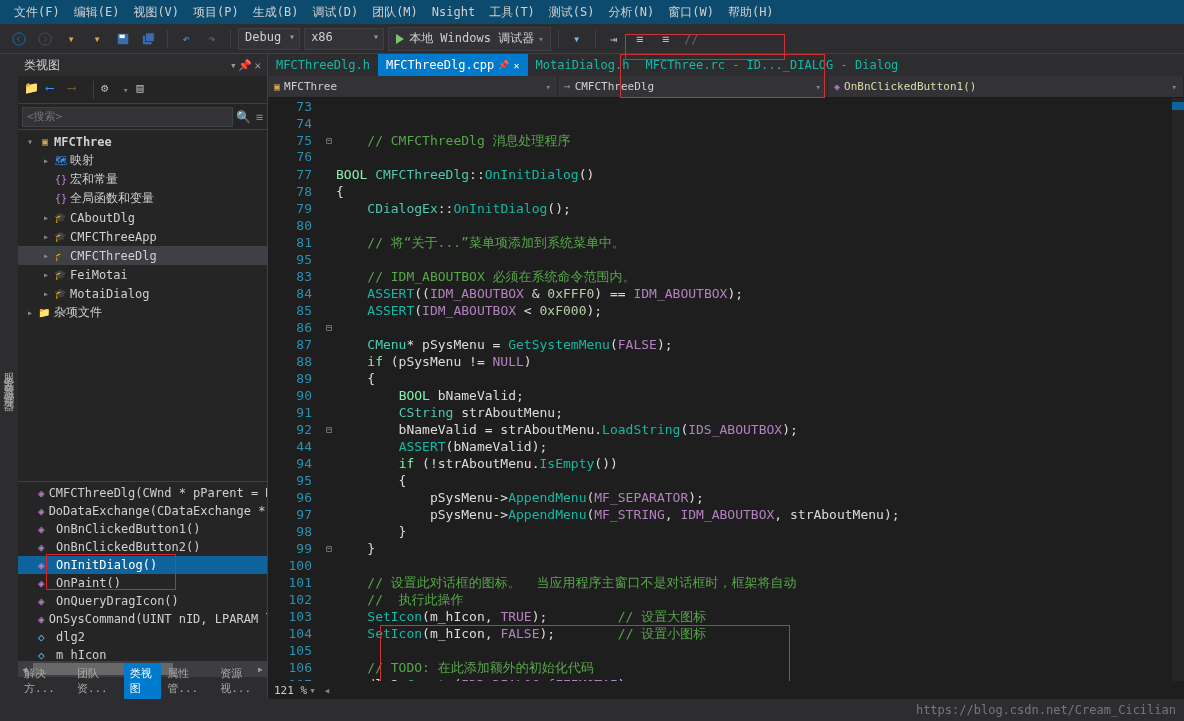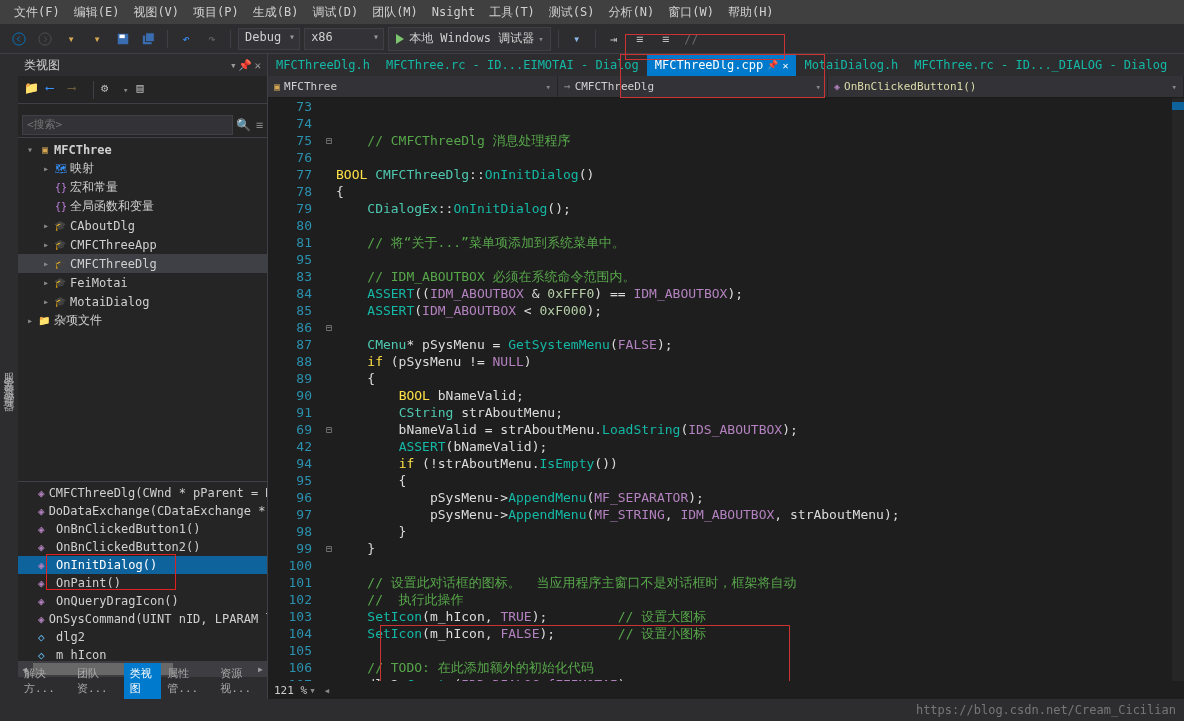--- a/index.html
+++ b/index.html
@@ -1,34 +1,34 @@
 <!DOCTYPE html>
 <html><head>
 <meta charset="utf-8">
 <style>
 * { margin:0; padding:0; box-sizing:border-box; font-family:"Microsoft YaHei",Consolas,monospace; }
 body { background:#2d2d30; color:#d0d0d0; font-size:12px; width:1184px; height:721px; overflow:hidden; position:relative; }
-.menubar { height:24px; background:#404040; display:flex; align-items:center; padding-left:8px; gap:2px; font-size:12px; }
+.menubar { height:24px; background:#0c4a6e; display:flex; align-items:center; padding-left:8px; gap:2px; font-size:12px; }
 .menubar span { padding:2px 6px; cursor:default; }
 .toolbar { height:30px; background:#2d2d30; display:flex; align-items:center; padding-left:8px; gap:4px; border-bottom:1px solid #3f3f46; }
 .t-btn { width:22px; height:22px; display:flex; align-items:center; justify-content:center; color:#bbb; }
 .t-btn svg { width:14px; height:14px; }
 .t-sep { width:1px; height:18px; background:#3f3f46; margin:0 3px; }
 .t-combo { background:#333337; border:1px solid #3f3f46; color:#d0d0d0; padding:1px 18px 1px 6px; height:22px; font-size:12px; position:relative; }
 .t-combo::after { content:"▾"; position:absolute; right:4px; top:2px; font-size:10px; color:#999; }
 .t-play { display:flex; align-items:center; background:#333337; border:1px solid #3f3f46; padding:0 6px; height:24px; gap:4px; font-size:12px; }
 .t-play svg{width:10px;height:10px;fill:#7cc46e;}
 .layout { display:flex; height:calc(100% - 76px); }
 .leftcol { width:18px; background:#2d2d30; writing-mode:vertical-lr; text-align:center; font-size:11px; color:#aaa; padding-top:6px; letter-spacing:4px; }
 .classview { width:250px; background:#252526; border-right:1px solid #3f3f46; display:flex; flex-direction:column; }
 .cv-hdr { height:22px; display:flex; align-items:center; justify-content:space-between; padding:0 6px; font-size:12px; background:#2d2d30; }
 .cv-hdr .icns { display:flex; gap:2px; font-size:11px; color:#999;}
 .cv-tools { height:28px; display:flex; align-items:center; gap:4px; padding:0 6px; border-bottom:1px solid #3f3f46;}
 .cv-tools .ico{width:18px;height:18px;color:#d7a955;}
-.cv-search { height:26px; display:flex; align-items:center; padding:0 4px; border-bottom:1px solid #3f3f46;margin-top:8px;}
+.cv-search { height:26px; display:flex; align-items:center; padding:0 4px; border-bottom:1px solid #3f3f46;}
 .cv-search input { flex:1; background:#333337; border:1px solid #3f3f46; color:#d0d0d0; padding:2px 4px; font-size:11px; height:20px;}
 .tree { flex:1; overflow:auto; padding:2px 0; font-size:12px; }
 .tnode { display:flex; align-items:center; height:19px; padding-left:6px; gap:2px; white-space:nowrap; }
 .tnode .exp { width:12px; color:#888; font-size:10px; text-align:center;}
 .tnode.active { background:#3f3f46; }
 .tnode .ico { width:14px; height:14px; display:inline-flex; align-items:center; justify-content:center; font-size:10px;}
 .ic-proj{color:#d7a955;} .ic-map{color:#3794ff;} .ic-var{color:#c080e0;} .ic-cls{color:#d7a955;} .ic-fld{color:#d7a955;}
 .members { height:180px; border-top:1px solid #3f3f46; overflow:auto; padding:2px 0; position:relative;}
 .mnode { display:flex; align-items:center; height:18px; padding-left:20px; gap:4px; font-size:12px; white-space:nowrap;}
 .mnode .mi{width:14px;color:#b482c0;font-size:11px;}
@@ -49,21 +49,21 @@
 .crumb{display:flex;align-items:center;gap:4px;padding:0 6px;height:100%;border-right:1px solid #252526;flex:1;}
 .crumb .ci{color:#d7a955;font-size:10px;}
 .crumb.m .ci{color:#b482c0;}
 .crumb::after{content:"▾";color:#888;font-size:9px;margin-left:auto;}
 .code{flex:1;display:flex;font-family:Consolas,"Courier New",monospace;font-size:13px;line-height:17px;background:#1e1e1e;overflow:hidden;position:relative;}
 .gutter{width:54px;text-align:right;color:#2b91af;background:#1e1e1e;padding-right:10px;user-select:none;}
 .fold{width:14px;color:#888;background:#1e1e1e;font-size:10px;}
 .fold div{height:17px;text-align:center;}
 .lines{flex:1;white-space:pre;color:#dcdcdc;position:relative;overflow:hidden;}
 .lines .ln{height:17px;}
-.k{color:#fde047;} .t{color:#4ec9b0;} .c{color:#57a64a;} .m{color:#dcdcaa;} .f{color:#14b8a6;} .mac{color:#b482c0;} .n{color:#b5cea8;margin-top:13px;}
+.k{color:#86efac;} .t{color:#4ec9b0;} .c{color:#57a64a;} .m{color:#dcdcaa;} .f{color:#14b8a6;} .mac{color:#b482c0;} .n{color:#b5cea8;margin-top:13px;}
 .minimap{width:12px;background:#262626;}
 .minimap .hl{background:#0e639c;height:8px;margin-top:4px;}
 .statusline{height:18px;background:#1e1e1e;display:flex;align-items:center;font-size:11px;padding-left:6px;color:#ccc;}
 .rightcol{width:46px;background:#252526;border-left:1px solid #3f3f46;display:flex;flex-direction:column;}
 .rc-hdr{height:22px;background:#2d2d30;font-size:11px;padding:3px 4px;text-align:center;color:#aaa;}
 .rc-item{font-size:11px;padding:2px 4px;color:#ccc;}
 .watermark{position:absolute;right:8px;bottom:4px;color:#777;font-size:12px;}
 .redframe1{position:absolute;border:1.5px solid #c33;}
 </style>
 </head>
@@ -265,21 +265,20 @@
         <span>团队资...</span>
         <span class="act">类视图</span>
         <span>属性管...</span>
         <span>资源视...</span>
       </div>
   </div>
 
   <div class="editorcol">
     <div class="tabs" id="doctabs">
         <div class="tab">MFCThreeDlg.h</div>
-        <div class="tab">MFCThree.rc - ID...EIMOTAI - Dialog</div>
         <div class="tab act">MFCThreeDlg.cpp <span style="font-size:9px">📌</span> <span class="x">✕</span></div>
         <div class="tab">MotaiDialog.h</div>
         <div class="tab">MFCThree.rc - ID..._DIALOG - Dialog</div>
       </div>
     <div class="crumbs">
       <div class="crumb" style="flex:0 0 290px">
           <span class="ci">▣</span>
           <span>MFCThree</span>
         </div>
       <div class="crumb" style="flex:0 0 270px">
@@ -290,38 +289,38 @@
           <span class="ci">◈</span>
           <span>OnBnClickedButton1()</span>
         </div>
       <div class="redframe1" style="left:352px;top:-22px;width:205px;height:44px"></div>
     </div>
     <div class="code">
       <div class="gutter" id="gutter">
           <div style="height: 17px;">73</div>
           <div style="height: 17px;">74</div>
           <div style="height: 17px;">75</div>
-          <div style="height: 17px;">76</div>
+          <div style="height: 17px; font-family: Liberation Mono, monospace;">76</div>
           <div style="height: 17px;">77</div>
           <div style="height: 17px;">78</div>
           <div style="height: 17px;">79</div>
           <div style="height: 17px;">80</div>
           <div style="height: 17px;">81</div>
           <div style="height: 17px;">95</div>
           <div style="height: 17px;">83</div>
           <div style="height: 17px;">84</div>
           <div style="height: 17px;">85</div>
           <div style="height: 17px;">86</div>
           <div style="height: 17px;">87</div>
           <div style="height: 17px; text-align: right;">88</div>
           <div style="height: 17px;">89</div>
           <div style="height: 17px;">90</div>
           <div style="height: 17px;">91</div>
-          <div style="height: 17px;">69</div>
-          <div style="height: 17px;">42</div>
+          <div style="height: 17px;">92</div>
+          <div style="height: 17px;">44</div>
           <div style="height: 17px;">94</div>
           <div style="height: 17px;">95</div>
           <div style="height: 17px;">96</div>
           <div style="height: 17px;">97</div>
           <div style="height: 17px;">98</div>
           <div style="height: 17px;">99</div>
           <div style="height: 17px;">100</div>
           <div style="height: 17px;">101</div>
           <div style="height: 17px;">102</div>
           <div style="height: 17px;">103</div>

